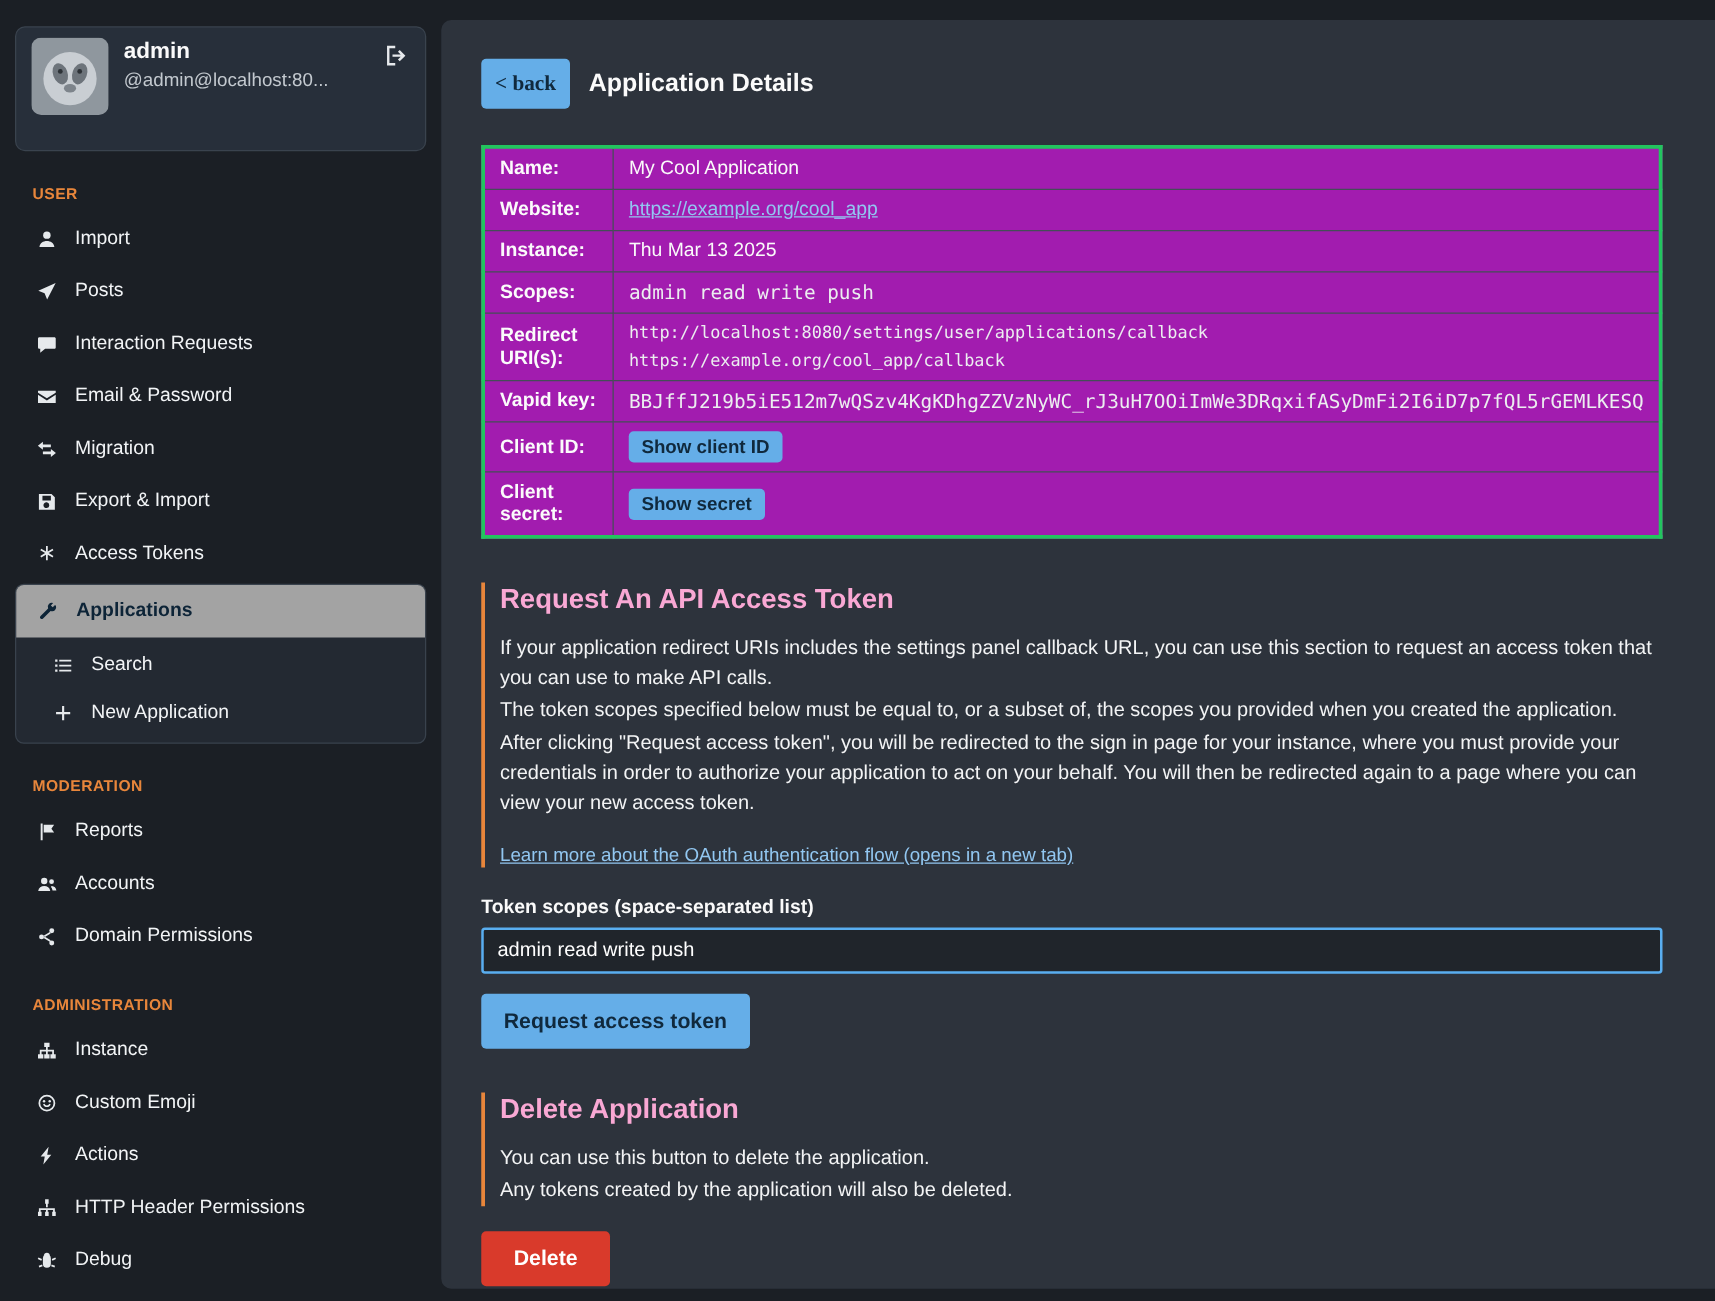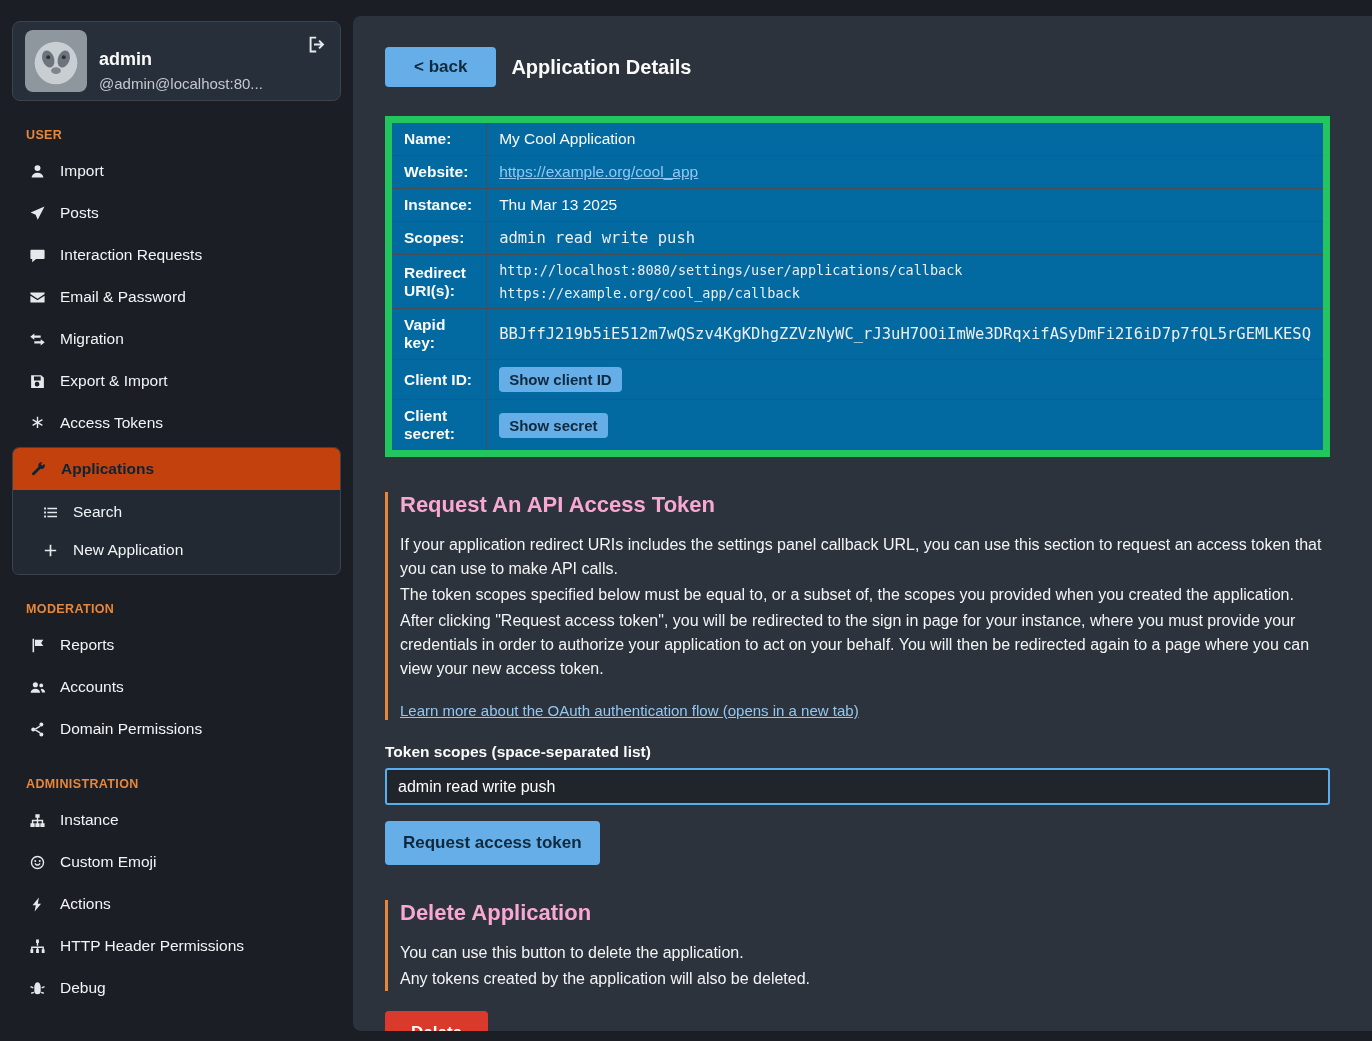--- a/index.html
+++ b/index.html
@@ -7,60 +7,60 @@
   body {
     background: #1b1f25;
     color: #fafafa;
     font-family: "Liberation Sans", sans-serif;
   }
   .app { display: flex; width: 100%; height: 100%; }
 
   
   .sidebar { flex: 0 0 353px; width: 353px; padding: 21px 12px 0 12px; }
   .user-card {
-    position: relative; display: flex; align-items: flex-end; gap: 12px;
+    position: relative; display: flex; align-items: flex-start; gap: 12px;
     background: #272f3a; border: 1px solid #3a434e; border-radius: 8px;
-    padding: 8px 12px; height: 80px;
+    padding: 8px 12px; height: 100px;
   }
   .avatar { width: 62px; height: 62px; flex: 0 0 62px; border-radius: 8px; overflow: hidden; }
   .user-info { min-width: 0; }
   .user-name { font-size: 18px; font-weight: bold; }
   .user-handle { font-size: 15px; color: #c3c9cf; margin-top: 5px;
     white-space: nowrap; overflow: hidden; text-overflow: ellipsis; max-width: 185px; }
   .logout-btn { position: absolute; top: 12px; right: 12px; background: none; border: none;
     color: #ffffff; cursor: pointer; padding: 0; line-height: 0; }
 
   .section-header { color: #e8863b; font-weight: bold; font-size: 12.5px;
     letter-spacing: .03em; margin: 27px 0 8px 14px; }
   nav ul { list-style: none; }
   .nav-item { display: flex; align-items: center; gap: 14px;
     padding: 12px 16px; font-size: 15.5px; color: #f2f4f6; cursor: pointer; border-radius: 6px; }
   .icon { width: 18px; display: inline-flex; justify-content: center; align-items: center;
     color: #e6e9ec; flex: 0 0 18px; }
   .app-block { background: #232932; border: 1px solid #39424d; border-radius: 7px; margin: 3px 0 2px 0; }
-  .nav-item.active { background: #c2410c; color: #0d2437; font-weight: bold;
+  .nav-item.active { background: #a3a3a3; color: #0d2437; font-weight: bold;
     border-radius: 6px 6px 0 0; }
   .nav-item.active .icon { color: #0d2437; }
   .submenu { padding: 3px 0 5px 16px; list-style: none; }
   .submenu .nav-item { padding: 10px 12px; }
 
   
   .main { flex: 1; padding: 16px 0 10px 0; min-width: 0; }
   .panel { background: #2d333c; height: 100%; border-radius: 8px 0 0 8px;
     padding: 31px 42px 0 32px; overflow: hidden; }
 
   .page-header { display: flex; align-items: center; gap: 15px; margin-bottom: 29px; }
   .btn { border: none; border-radius: 4px; cursor: pointer;
     font-family: "Liberation Sans", sans-serif; font-weight: bold; }
   .btn-blue { background: #65aee8; color: #10293d; }
-  .btn-back { font-size: 17px; padding: 10px 29px; }
+  .btn-back { font-size: 17px; padding: 10px 11px; font-family: Liberation Serif, serif; }
   .page-title { font-size: 20px; font-weight: bold; color: #fbfbfb; }
 
-  table.details { width: 100%; border-collapse: collapse; background: #0369a1;
-    border: 7px solid #22c55e; }
+  table.details { width: 100%; border-collapse: collapse; background: #a21caf;
+    border: 3px solid #22c55e; }
   table.details th, table.details td {
     border: 1px solid #454d57; text-align: left; padding: 7px 12px;
     font-size: 15.5px; vertical-align: middle; }
   table.details th { width: 190px; font-weight: bold; color: #fbfbfb; }
   .mono { font-family: "DejaVu Sans Mono", monospace; font-size: 13.5px; color: #eceef0; }
   .mono-line + .mono-line { margin-top: 7px; }
   a { color: #92c7f1; text-align: right; }
   a.table-link { font-size: 15.5px; }
   .btn-small { font-size: 15px; padding: 4px 10px; }
 

